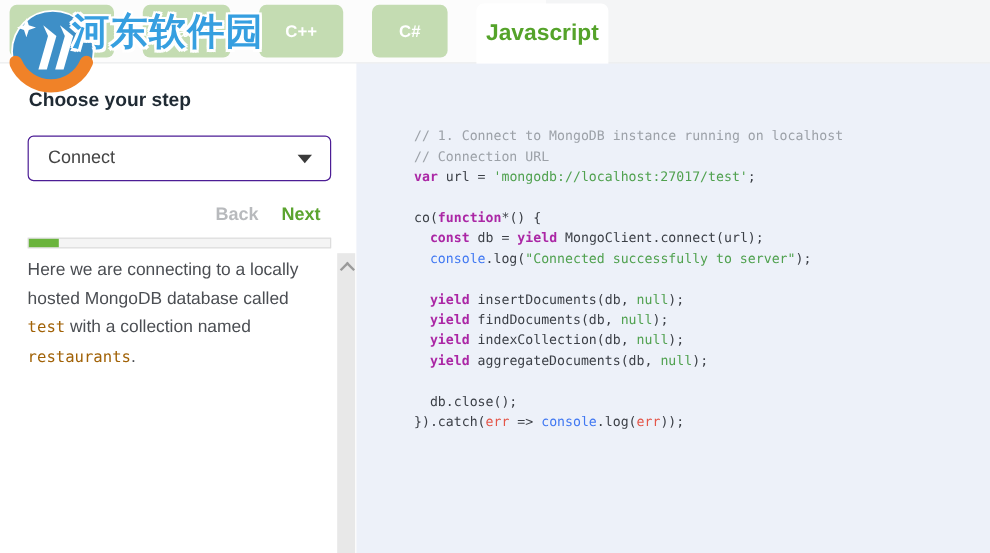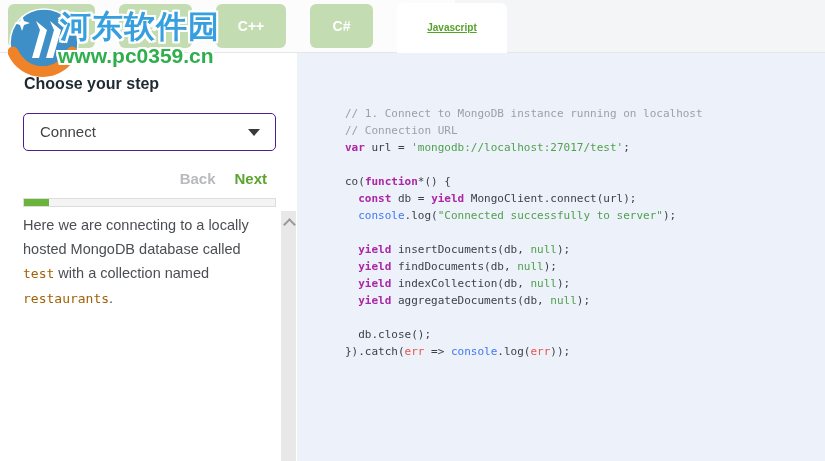--- a/index.html
+++ b/index.html
@@ -12,21 +12,21 @@
     border-bottom:1px solid #e4e6e8;}
   .tabs{position:absolute;left:8px;top:3px;display:flex;gap:24px;align-items:flex-start;}
   .tab{height:44px;margin-top:1px;background:#c4dcb2;border-radius:6px;
     color:#ffffff;font-weight:bold;font-size:14px;text-align:center;line-height:44px;cursor:pointer;}
   .tab:nth-child(1){width:87px;}
   .tab:nth-child(2){width:73px;}
   .tab:nth-child(3){width:70px;}
   .tab:nth-child(4){width:63px;}
   .tab:nth-child(5){width:110px;}
   .tab.active{height:51px;margin-top:0;background:#ffffff;color:#55a32a;
-    border-radius:6px 6px 0 0;font-size:10px;line-height:50px;text-decoration:underline;}
+    border-radius:6px 6px 0 0;font-size:19px;line-height:50px;}
 
   
   .sidebar{position:absolute;left:0;top:53px;width:297px;height:408px;background:#ffffff;}
   .sb-heading{position:absolute;top:22px;left:24px;margin:0;font-size:16px;font-weight:bold;color:#1f2a33;}
   .select{position:absolute;top:60px;left:23px;width:253px;height:38px;box-sizing:border-box;
     background:#fff;border:1px solid #4c1d95;border-radius:5px;cursor:pointer;}
   .select .val{position:absolute;left:16px;top:0;line-height:36px;font-size:15px;color:#444;}
   .select .caret{position:absolute;right:15px;top:15px;width:0;height:0;
     border-left:6px solid transparent;border-right:6px solid transparent;border-top:7px solid #3a3a3a;}
   .navrow{position:absolute;top:117px;right:30px;font-size:15px;font-weight:bold;}
@@ -108,16 +108,15 @@
     <svg class="wm-logo" width="72" height="72" viewBox="0 0 72 72">
       <circle cx="36" cy="35" r="34" fill="#3e8fc7" stroke="#ffffff" stroke-width="1.5"></circle>
       <path d="M5 44 A32 32 0 0 0 64 44" stroke="#f08228" stroke-width="11" fill="none" stroke-linecap="round"></path>
       <path d="M24 50 L32 22 L39 22 L31 50 Z" fill="#ffffff"></path>
       <path d="M38 50 L46 22 L53 22 L45 50 Z" fill="#ffffff"></path>
       <path d="M32 22 L28 13 L39 22 Z" fill="#ffffff"></path>
       <path d="M46 22 L42 13 L53 22 Z" fill="#ffffff"></path>
       <polygon points="14,7 16,13 22,15 16,17 14,23 12,17 6,15 12,13" fill="#ffffff"></polygon>
     </svg>
     <div class="wm-cn">河东软件园</div>
-    <div class="wm-url">www.pc0359.cn</div>
   </div>
 
 </div>
 
 </body></html>

